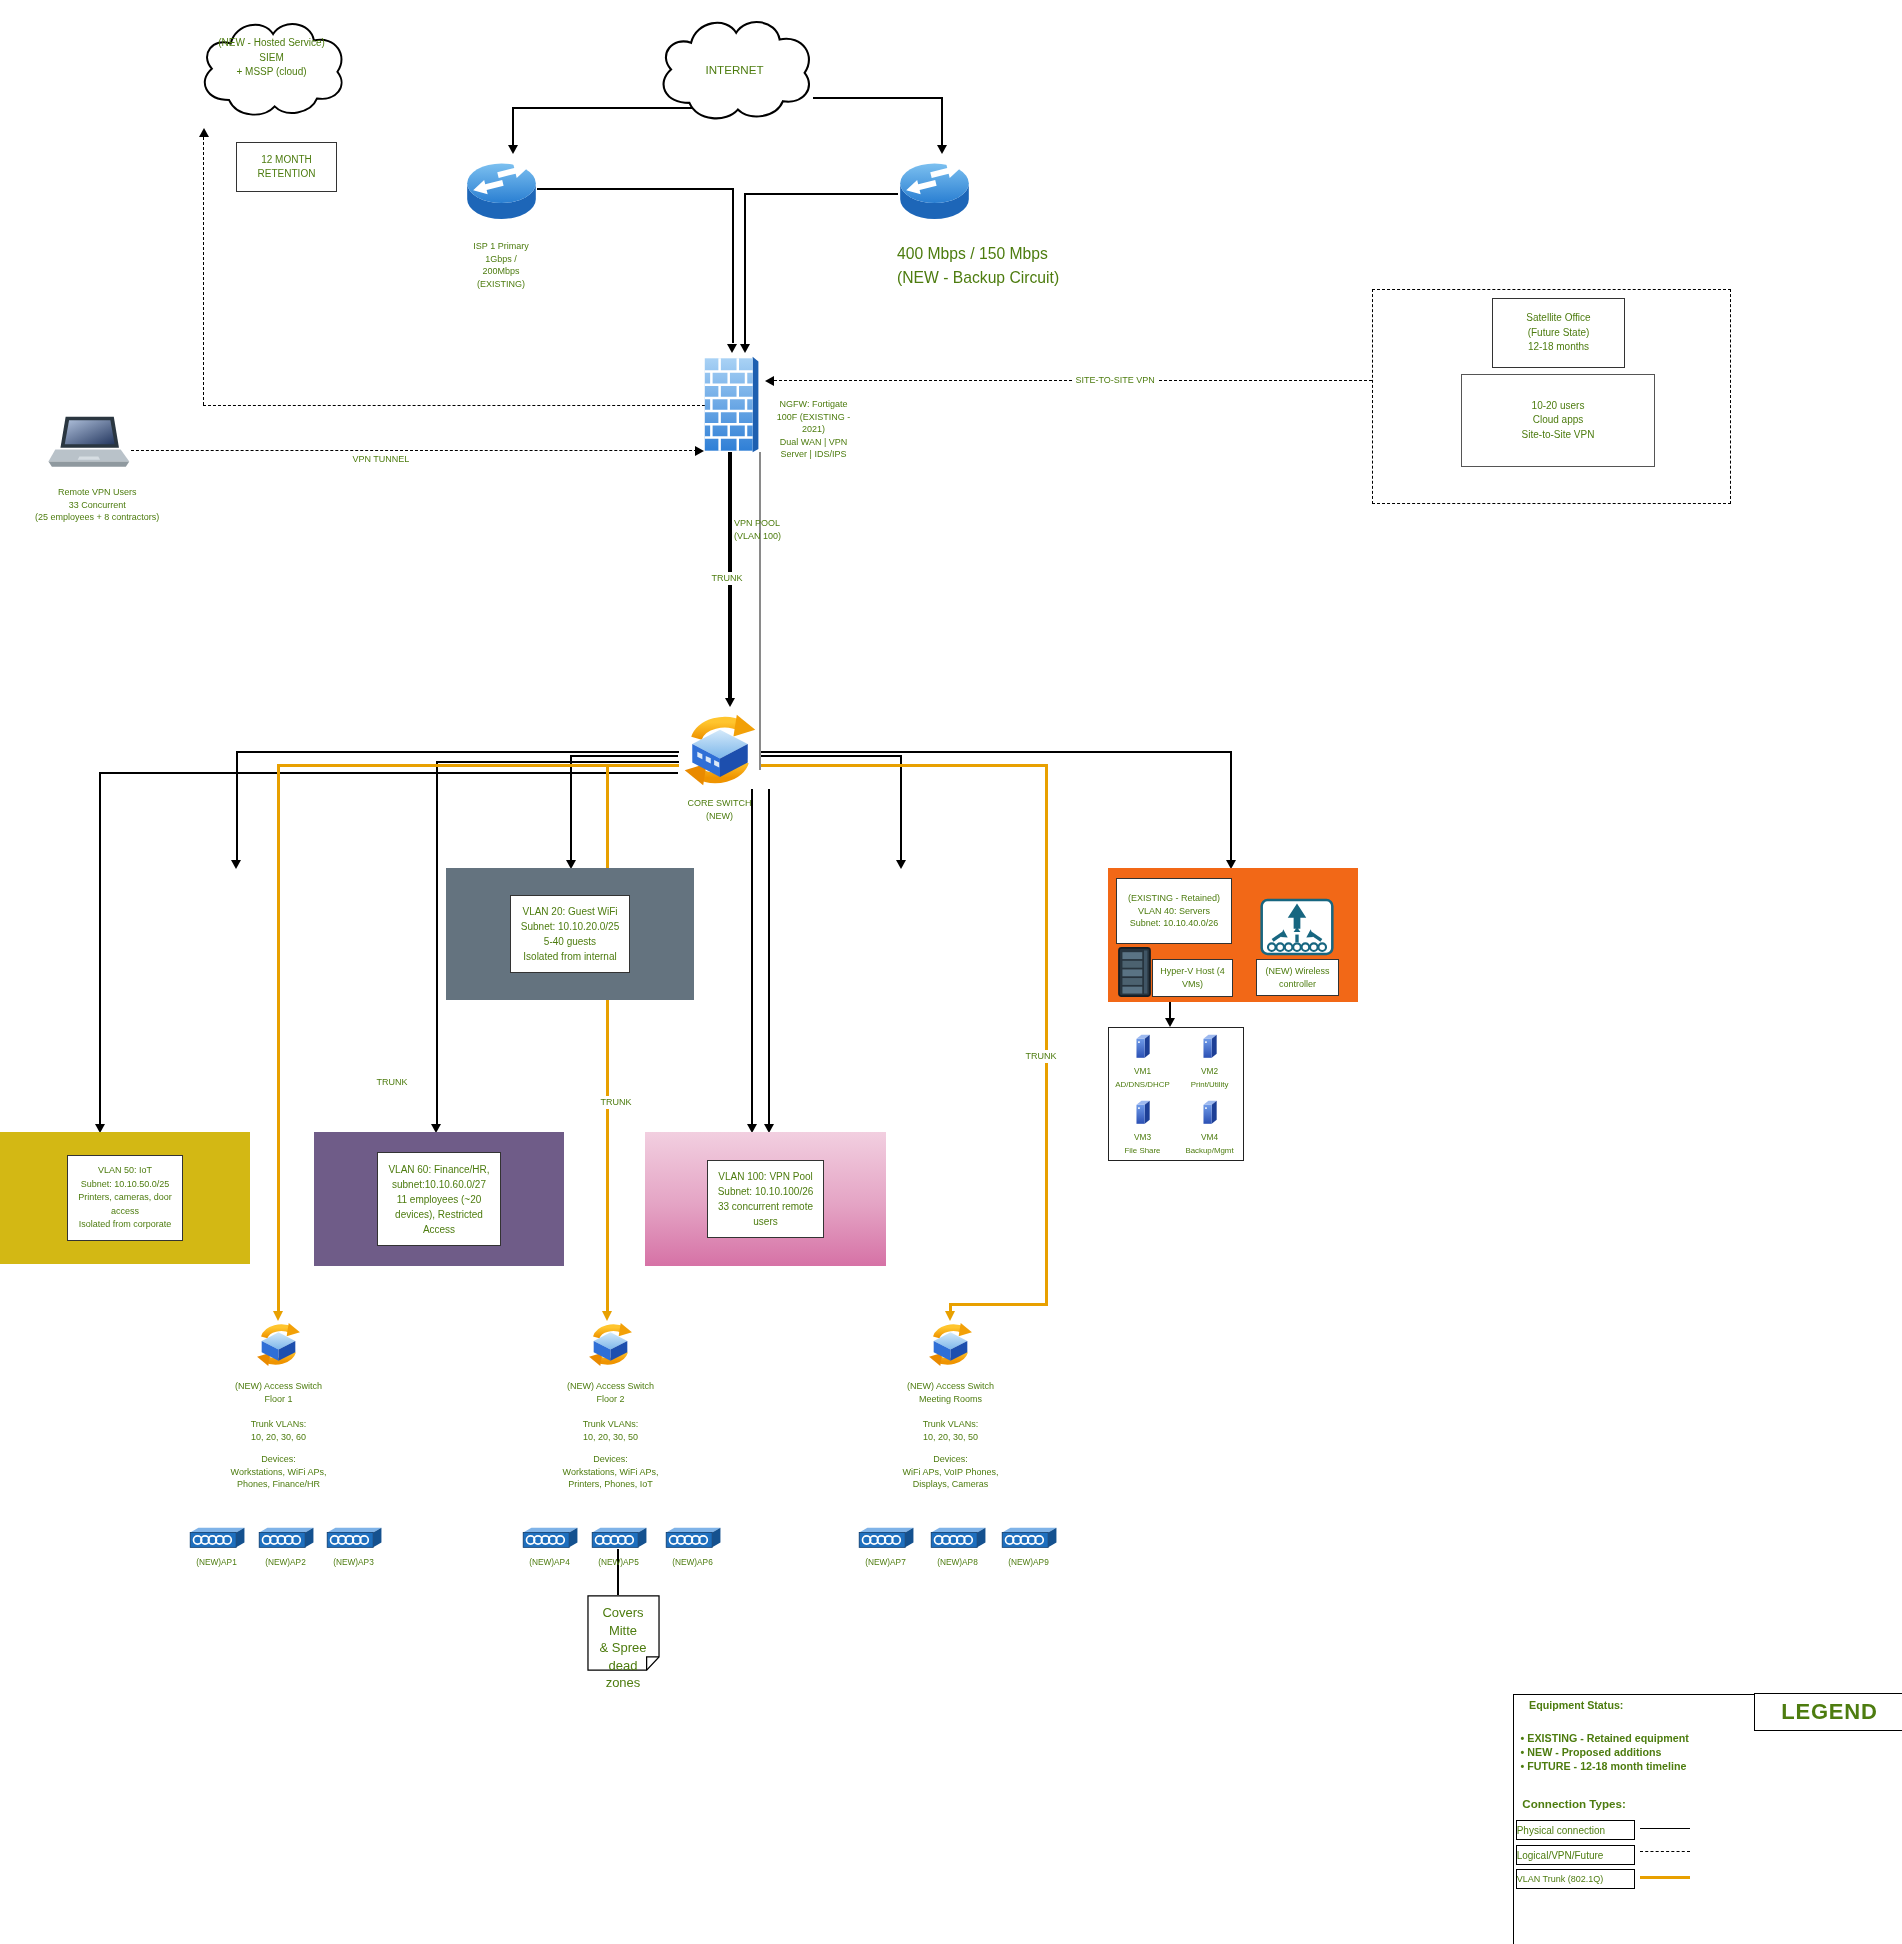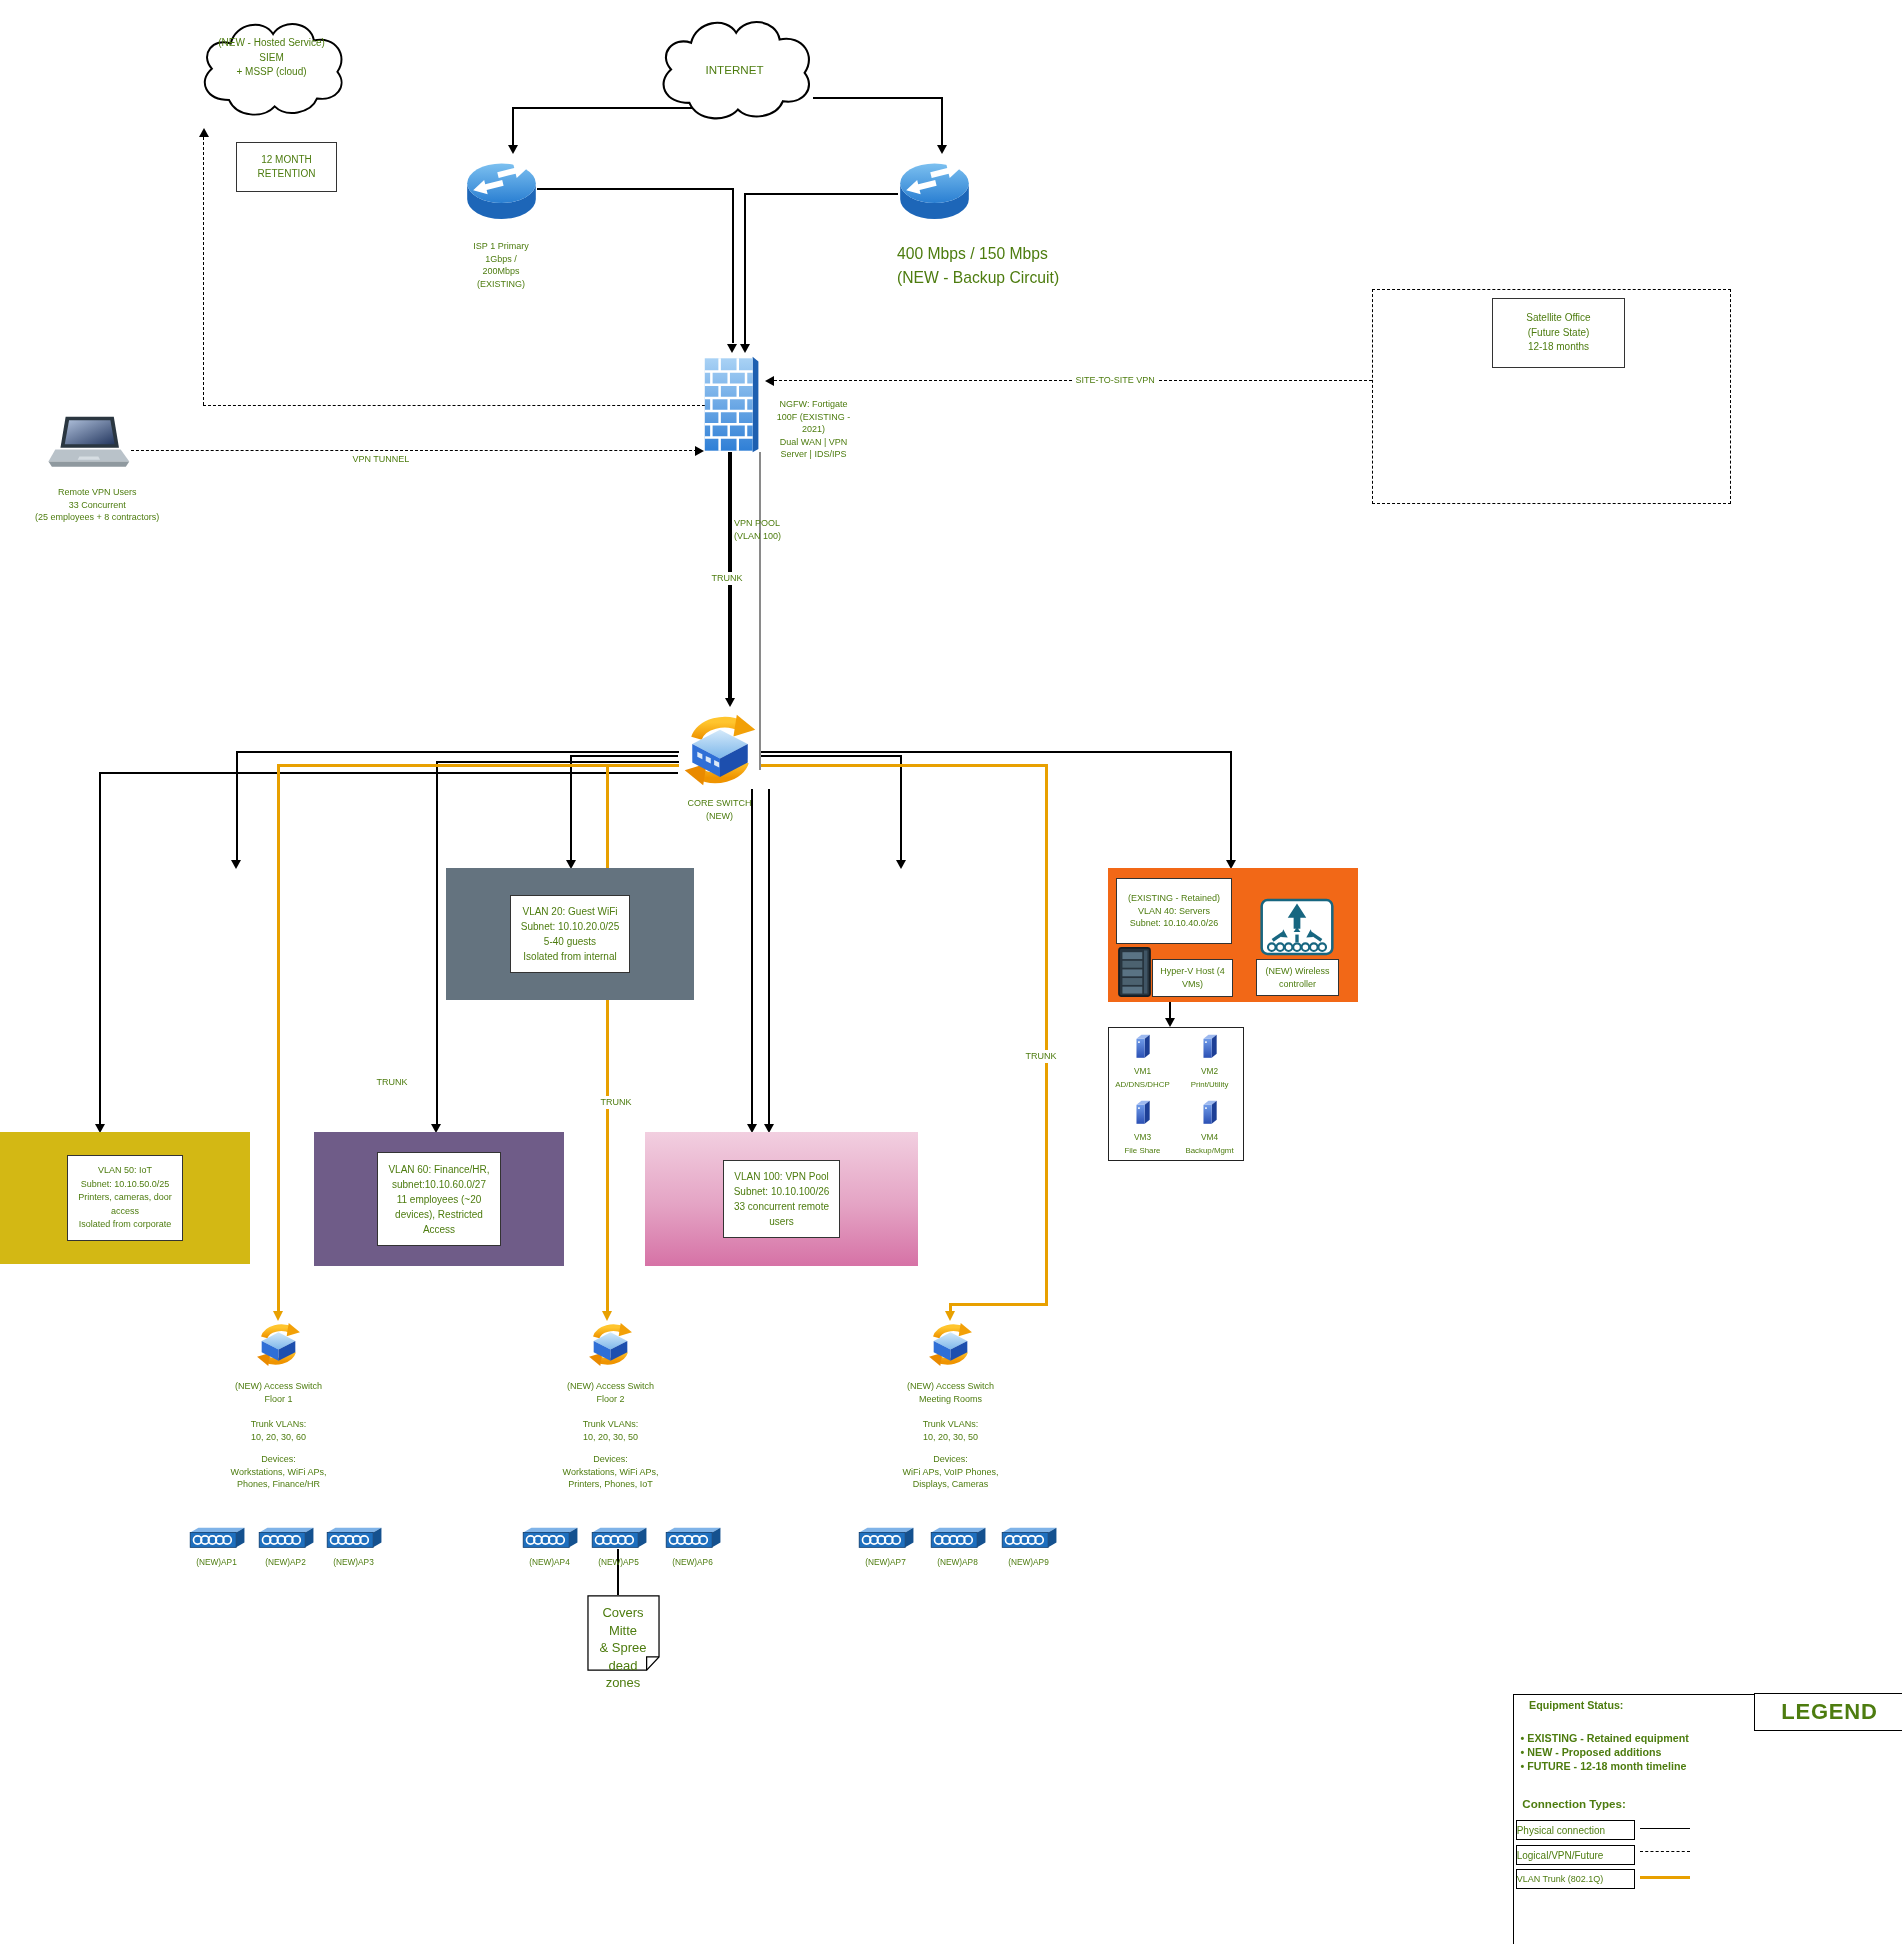--- a/index.html
+++ b/index.html
@@ -168,20 +168,23 @@
   <div class="txt lbl11 white-bg" style="left:350px;top:453px">VPN TUNNEL</div>
 
   <div class="dh" style="left:774px;top:380px;width:598px"></div>
   <div class="al" style="left:765px;top:376px"></div>
   <div class="txt lbl11 white-bg" style="left:1073px;top:374px">SITE-TO-SITE VPN</div>
 
   <div class="abs" style="left:1372px;top:289px;width:357px;height:213px;border:1.7px dashed #000;z-index:2"></div>
   <div class="wbox lbl12" style="left:1492px;top:298px;width:131px;height:68px">Satellite Office
 (Future State)
 12-18 months</div>
+  <div class="wbox lbl12" style="left:1461px;top:374px;width:192px;height:91px;border:1.7px solid #555">10-20 users
+Cloud apps
+Site-to-Site VPN</div>
 
   <svg class="abs" style="left:45px;top:416px;z-index:2" width="86" height="55" viewBox="0 0 100 62">
     <polygon points="24,0 80,0 86,36 18,36" fill="#2a3640"></polygon>
     <polygon points="28,4 76,4 81,32 23,32" fill="url(#gScreen)"></polygon>
     <polygon points="12,38 88,38 98,52 4,52" fill="#b9c2c9"></polygon>
     <polygon points="4,52 98,52 94,58 8,58" fill="#8f999f"></polygon>
     <polygon points="40,46 62,46 64,50 38,50" fill="#d6dde2"></polygon>
   </svg>
   <div class="txt c lbl11" style="left:20.7px;top:486px;width:153px">Remote VPN Users
 33 Concurrent
@@ -351,21 +354,21 @@
 access
 Isolated from corporate</div>
   </div>
   <div class="vlan v60" style="left:314px;top:1132px;width:250px;height:134px">
     <div class="inner">VLAN 60: Finance/HR,
 subnet:10.10.60.0/27
 11 employees (~20
 devices), Restricted
 Access</div>
   </div>
-  <div class="vlan v100" style="left:645px;top:1132px;width:273px;height:134px">
+  <div class="vlan v100" style="left:645px;top:1132px;width:241px;height:134px">
     <div class="inner">VLAN 100: VPN Pool
 Subnet: 10.10.100/26
 33 concurrent remote
 users</div>
   </div>
 
   <svg class="abs" style="left:252px;top:1319px;z-index:2" width="53" height="51" viewBox="0 0 100 100">
     <path d="M22 36 A34 24 0 0 1 76 22" fill="none" stroke="url(#gGold)" stroke-width="13"></path>
     <polygon points="70,8 92,26 66,34" fill="#F2A007"></polygon>
     <path d="M78 64 A34 24 0 0 1 24 78" fill="none" stroke="url(#gGold)" stroke-width="13"></path>

